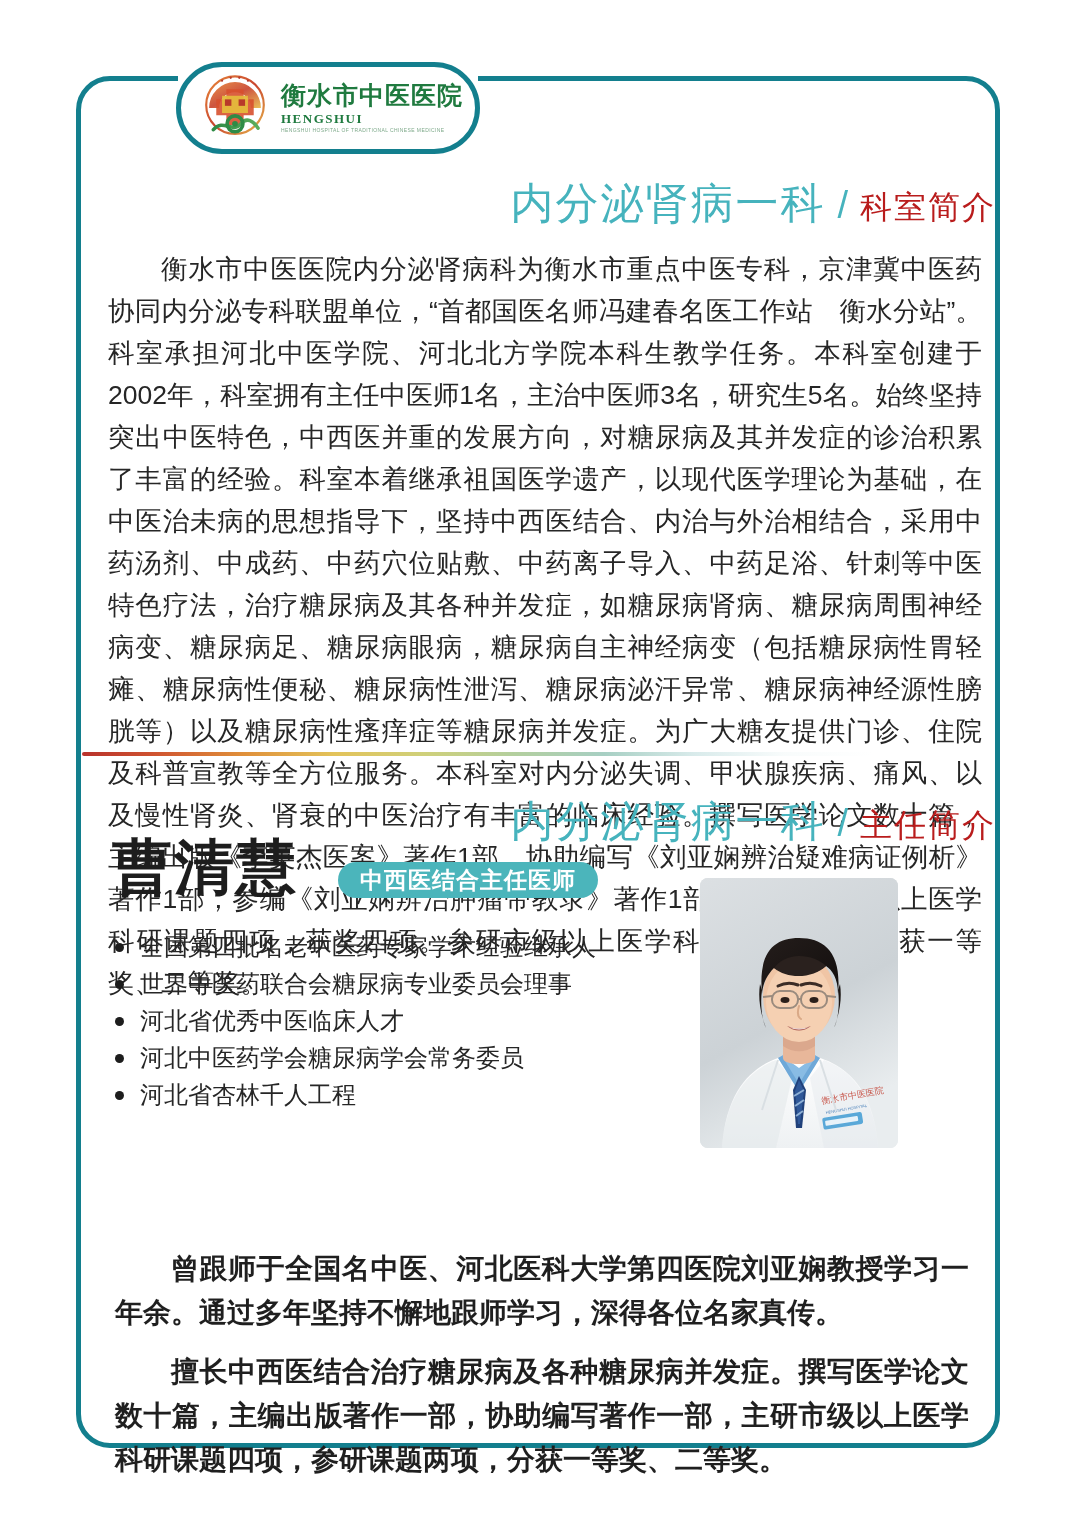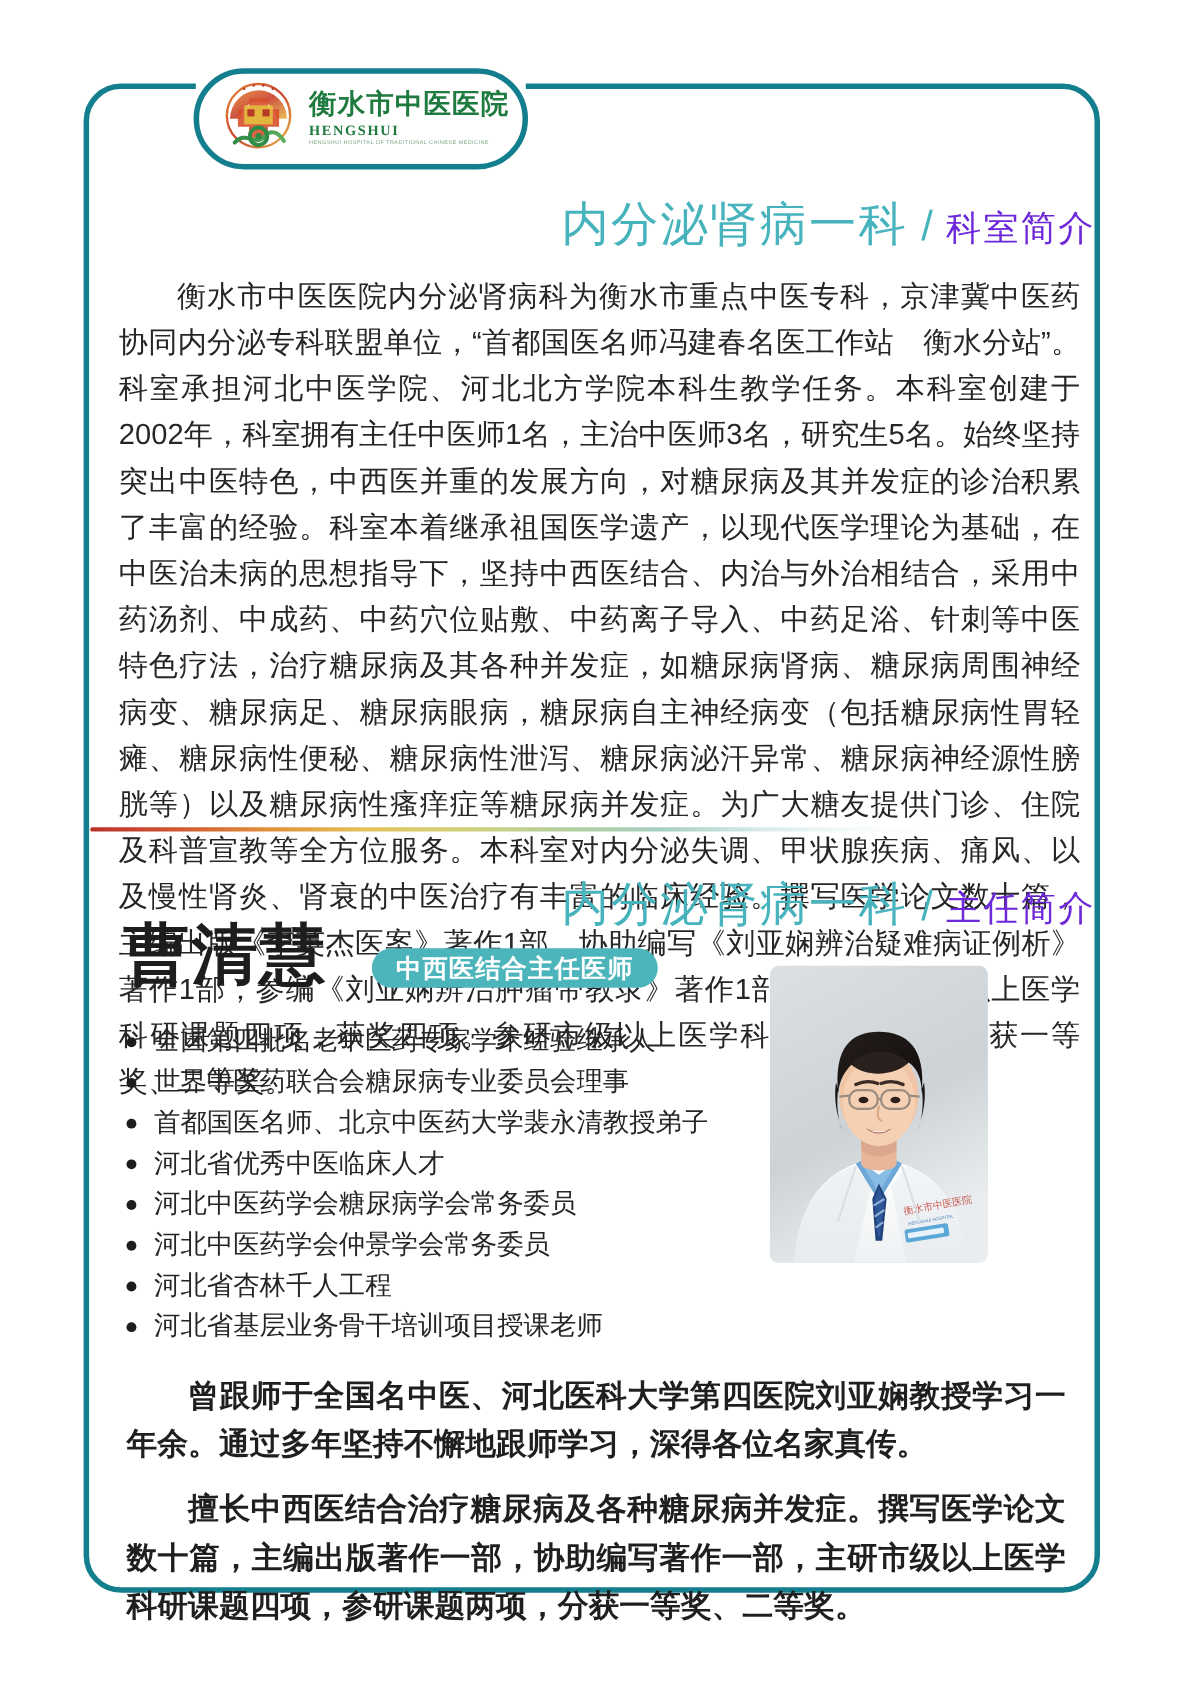--- a/index.html
+++ b/index.html
@@ -107,21 +107,21 @@
     font-weight: 300;
   }
   .heading .h-slash {
     font-size: 38px;
     color: #46b3bd;
     margin: 0 12px 0 12px;
     font-weight: 300;
   }
   .heading .h-sub {
     font-size: 32px;
-    color: #6d28d9;
+    color: #b91c1c;
     letter-spacing: 2px;
     font-weight: 300;
     text-align: right;
   }
   #heading-dept { top: 175px; }
   #heading-chief { top: 793px; }
 
   
   .body-text {
     position: absolute;
@@ -299,26 +299,23 @@
   <span class="h-slash">/</span>
   <span class="h-sub">主任简介</span>
 </div>
 
 <div class="doctor-name">曹清慧</div>
 <div class="doctor-badge">中西医结合主任医师</div>
 
 <ul class="cred-list">
   <li><span class="dot"></span><span>全国第四批名老中医药专家学术经验继承人</span></li>
   <li><span class="dot"></span><span>世界中医药联合会糖尿病专业委员会理事</span></li>
-  <li><span class="dot"></span><span>首都国医名师、北京中医药大学裴永清教授弟子</span></li>
   <li><span class="dot"></span><span>河北省优秀中医临床人才</span></li>
   <li><span class="dot"></span><span>河北中医药学会糖尿病学会常务委员</span></li>
-  <li><span class="dot"></span><span>河北中医药学会仲景学会常务委员</span></li>
   <li><span class="dot"></span><span>河北省杏林千人工程</span></li>
-  <li><span class="dot"></span><span>河北省基层业务骨干培训项目授课老师</span></li>
 </ul>
 
 <div class="portrait">
   <svg viewBox="0 0 198 270" width="198" height="270" aria-hidden="true">
     <defs>
       <linearGradient id="bgGrad" x1="0" y1="0" x2="0.4" y2="1">
         <stop offset="0%" stop-color="#dce0e3"></stop>
         <stop offset="60%" stop-color="#ccd2d6"></stop>
         <stop offset="100%" stop-color="#e9edef"></stop>
       </linearGradient>

